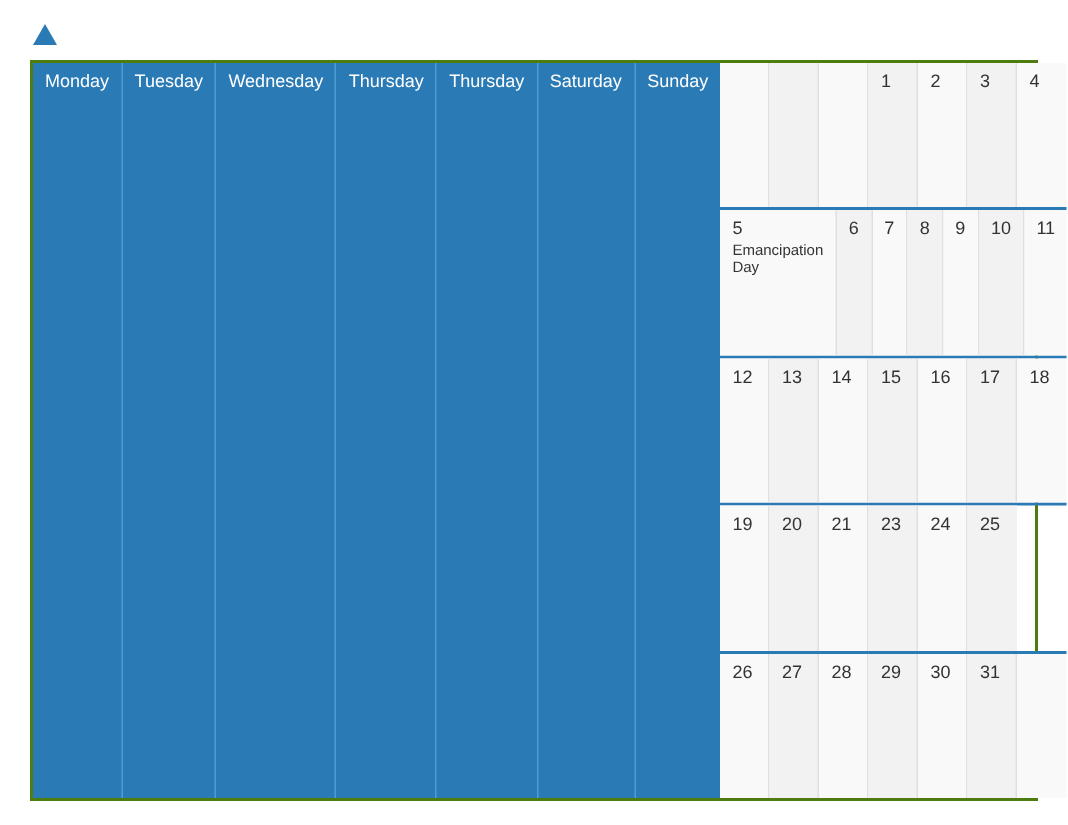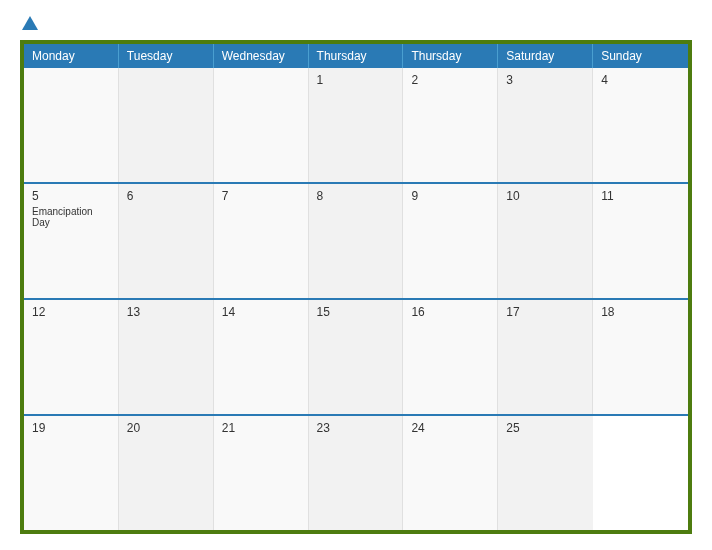--- a/index.html
+++ b/index.html
@@ -48,22 +48,22 @@
       flex: 1;
     }
     .country {
       font-size: 14px;
       color: #333;
       text-align: right;
     }
     .calendar {
       flex: 1;
       display: flex;
-      flex-direction: column;
-      border: 4px solid #4d7c0f;
+      flex-direction: row;
+      border: 2px solid #4d7c0f;
       justify-content: space-between;
     }
     .cal-header {
       display: grid;
       grid-template-columns: repeat(7, 1fr);
       background: #2a7ab5;
     }
     .cal-header-cell {
       color: #fff;
       font-size: 12px;
@@ -243,15 +243,36 @@
           <div class="cal-cell">
             <span class="cal-day-num">23</span>
           </div>
           <div class="cal-cell">
             <span class="cal-day-num">24</span>
           </div>
           <div class="cal-cell">
             <span class="cal-day-num">25</span>
           </div>
         </div>
+        <div class="cal-week">
+          <div class="cal-cell">
+            <span class="cal-day-num">26</span>
+          </div>
+          <div class="cal-cell">
+            <span class="cal-day-num">27</span>
+          </div>
+          <div class="cal-cell">
+            <span class="cal-day-num">28</span>
+          </div>
+          <div class="cal-cell">
+            <span class="cal-day-num">29</span>
+          </div>
+          <div class="cal-cell">
+            <span class="cal-day-num">30</span>
+          </div>
+          <div class="cal-cell">
+            <span class="cal-day-num">31</span>
+          </div>
+          <div class="cal-cell empty-cell"></div>
+        </div>
       </div>
   </div>
 </div>
 
 </body></html>

